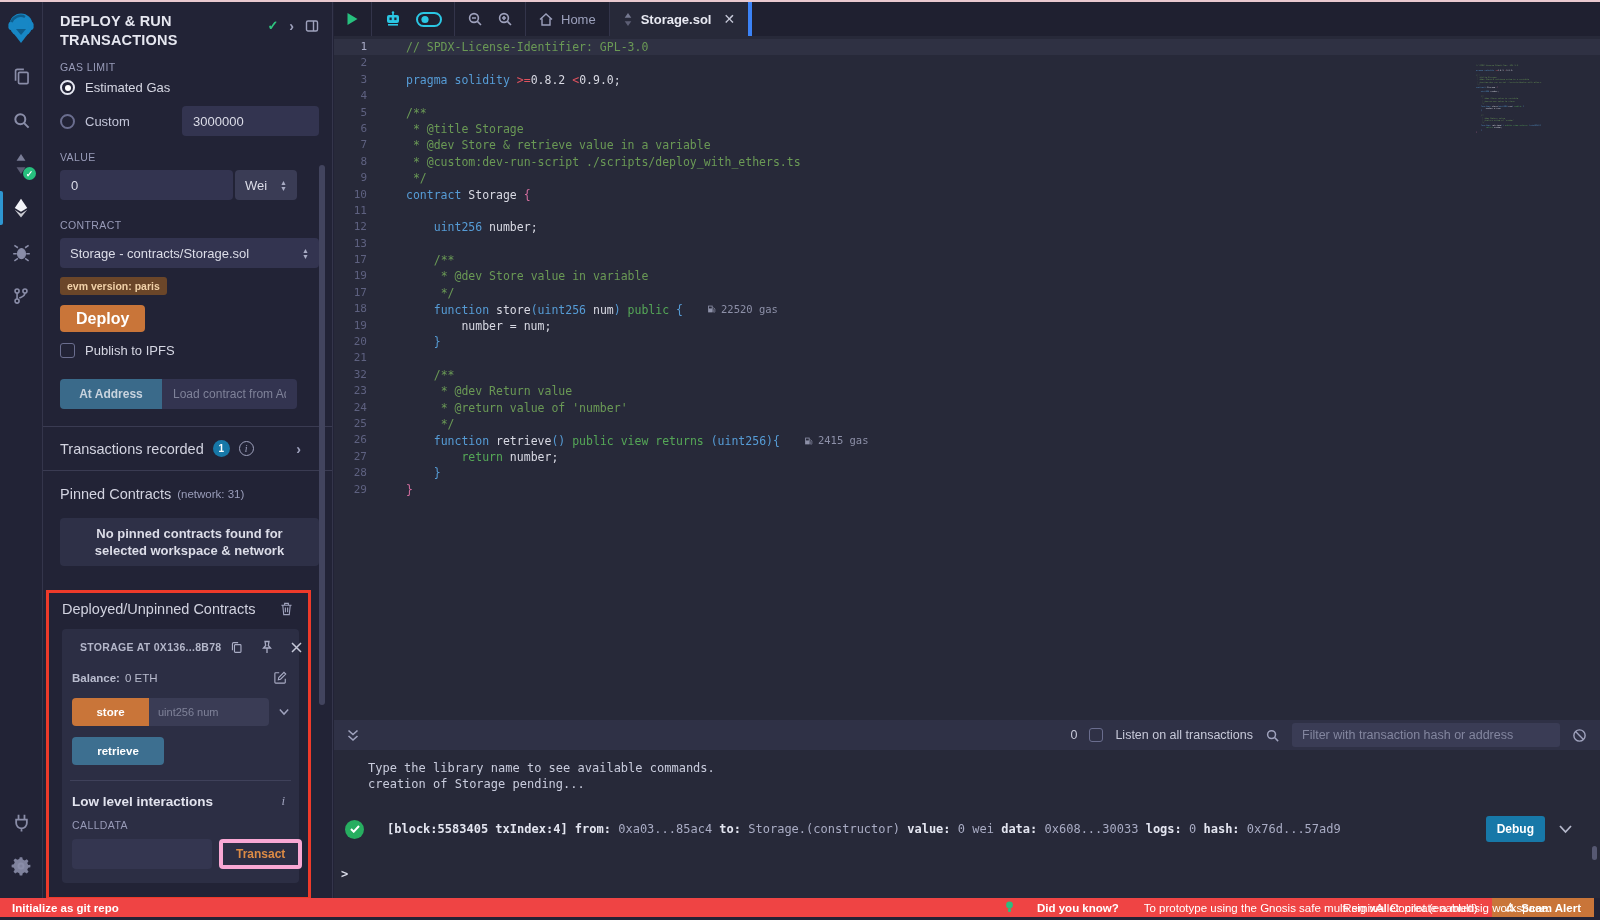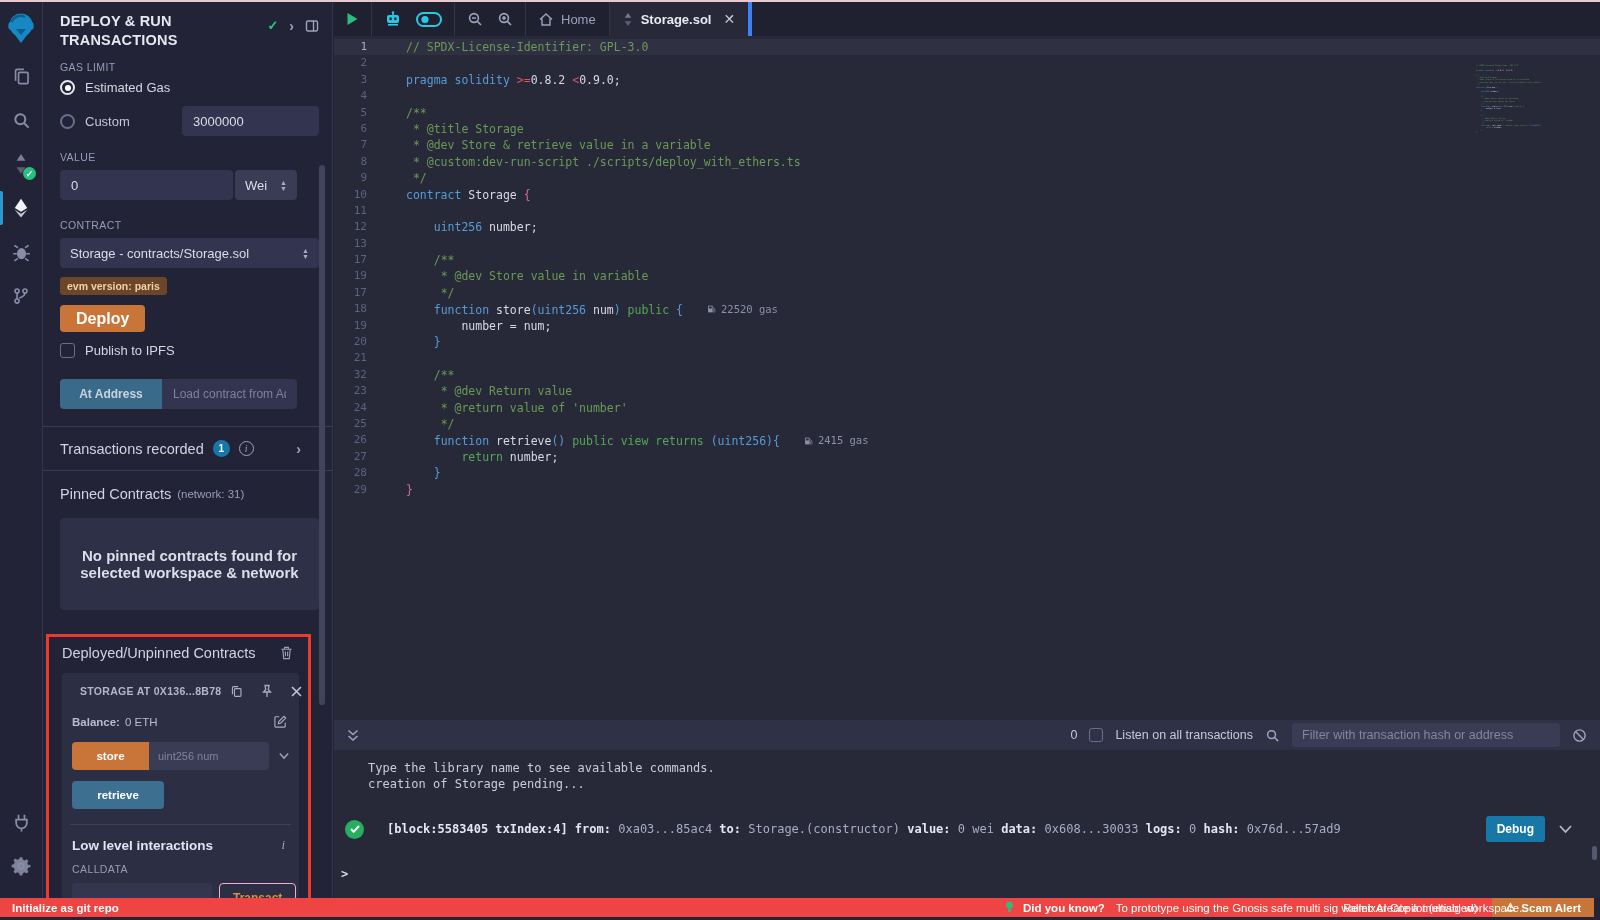--- a/index.html
+++ b/index.html
@@ -35,36 +35,36 @@
   .updown{display:flex;flex-direction:column;line-height:5px;font-size:7px;color:#a9acc4;gap:1px}
   .selectbox{background:#333450;border-radius:4px;height:30px;display:flex;align-items:center;padding:0 10px;font-size:13px;color:#dcdde8;cursor:pointer}
   .evm-badge{display:inline-block;margin-top:9px;background:#6b4629;color:#f1d1a8;font-size:10.5px;font-weight:700;padding:3px 7px;border-radius:3px}
   .btn{border:none;border-radius:4px;font-weight:700;cursor:pointer;font-family:"Liberation Sans",sans-serif}
   .btn-deploy{margin-top:10px;background:#c97539;color:#fff;font-size:16px;padding:0 16px;height:27px}
   .cbx{width:15px;height:15px;border:1px solid #6a6d8e;border-radius:3px;background:transparent;flex:0 0 auto;cursor:pointer}
   .divider{height:1px;background:#3a3b52;margin:0 -13px 0 -17px}
   .sec-title{font-size:14.5px;color:#d2d3e0;font-weight:400}
   .badge-num{width:17px;height:17px;border-radius:50%;background:#1778a8;color:#fff;font-size:10px;font-weight:700;display:flex;align-items:center;justify-content:center}
   .iinfo{width:15px;height:15px;border-radius:50%;border:1px solid #9fa2bd;color:#9fa2bd;font-size:10px;display:flex;align-items:center;justify-content:center;font-style:italic;font-family:"Liberation Serif",serif}
-  .empty-card{margin-top:16px;background:#2e3047;border-radius:4px;padding:29px 18px;text-align:center;font-size:15px;font-weight:700;line-height:17px;color:#dcdde8}
+  .empty-card{margin-top:16px;background:#2e3047;border-radius:4px;padding:7px 18px;text-align:center;font-size:13px;font-weight:700;line-height:17px;color:#dcdde8}
   .red-box{margin-top:24px;margin-left:-14px;width:265px;border:3px solid #ee3a2a;padding:8px 9px 14px 13px}
   .inst-card{margin-top:12px;background:#2c2e44;border-radius:4px;padding:11px 10px 14px}
   .inst-head{display:flex;align-items:center;gap:8px;color:#b9bcce}
   .inst-name{font-size:10.5px;font-weight:700;letter-spacing:.3px;color:#b4b7ca;white-space:nowrap}
   .icn{color:#a9acc4;cursor:pointer;display:inline-flex}
   .bal-row{display:flex;align-items:center;margin-top:17px;font-size:11.5px;color:#b9bcce}
   .fn-row{display:flex;align-items:center;margin-top:14px}
   .btn-store{background:#c97539;color:#fff;font-size:11.5px;width:92px;height:28px;border-radius:4px 0 0 4px}
   .fn-input{width:120px;height:28px;background:#3a3c55;border:none;border-radius:0 4px 4px 0;color:#dcdde8;font-size:11px;padding:0 9px;outline:none}
   .btn-retrieve{background:#3d6f90;color:#fff;font-size:11.5px;width:92px;height:28px;border-radius:4px;margin-top:11px}
   .inst-div{height:1px;background:#3f415a;margin:15px -2px 0}
   .ll-head{display:flex;align-items:center;margin-top:12px}
   .ll-title{font-size:13.5px;font-weight:700;color:#e2e3ee}
   .calldata-row{display:flex;align-items:center;margin-top:8px;gap:7px}
-  .btn-transact{background:transparent;border:1px solid #f9a8d4;color:#dd8b45;font-size:12px;font-weight:700;height:30px;padding:0 13px;border-radius:4px}
+  .btn-transact{background:transparent;border:4px solid #f9a8d4;color:#dd8b45;font-size:12px;font-weight:700;height:30px;padding:0 13px;border-radius:4px}
   .panel-scrollbar{position:absolute;right:7px;top:163px;width:6px;height:540px;background:#42445e;border-radius:3px;z-index:6}
 
   
   .editor-col{position:absolute;left:334px;top:2px;right:0;height:718px;background:#272939}
   .tabbar{height:34px;background:#1f2030;display:flex;align-items:stretch}
   .tb-seg{display:flex;align-items:center;padding:0 12px;gap:14px;border-right:1px solid #33344a}
   .tab{display:flex;align-items:center;gap:8px;padding:0 13px;font-size:13px;color:#9ca0bc;cursor:pointer}
   .tab.active{background:#272939;color:#e8e9f2;font-weight:700;border-right:4px solid #3b82f6;border-left:1px solid #33344a}
   .tab .close{color:#c6c8d8;font-size:14px;font-weight:400;margin-left:4px}
   .code-area{position:relative;height:683px;overflow:hidden;padding-top:3px;font-family:"DejaVu Sans Mono",monospace}
@@ -93,21 +93,21 @@
   .tx-b{font-weight:700;color:#e3e5f0}.tx-n{color:#a9acc4}
   .btn-debug{background:#1778a8;color:#fff;font-size:12px;font-weight:700;height:26px;padding:0 11px;border-radius:3px;margin-left:16px}
   .tx-chev{margin-left:14px;color:#b4b7ca}
   .prompt{margin-top:25px;padding-left:7px;color:#d9dbe8;font-weight:700}
   .term-scrollthumb{position:absolute;right:3px;top:96px;width:5px;height:14px;border-radius:3px;background:#565872}
 
   
   footer{position:absolute;left:0;right:0;bottom:0;height:22px;background:#222336;z-index:10}
   .statusbar{position:absolute;top:0;left:0;right:6px;height:19px;background:#ef4444;color:#fff;font-size:11.5px;display:flex;align-items:center}
   .sb-left{padding-left:12px;font-weight:700}
-  .sb-tip{position:absolute;left:1005px;display:flex;align-items:center;gap:9px;font-weight:400;white-space:nowrap}
+  .sb-tip{position:absolute;left:1005px;display:flex;align-items:center;gap:23px;font-weight:400;white-space:nowrap}
   .sb-tip b{font-weight:700;margin-right:2px}
   .sb-right{margin-left:auto;display:flex;align-items:center;height:100%}
   .sb-copilot{font-weight:400;margin-right:15px}
   .sb-scam{background:#c97539;height:100%;display:flex;align-items:center;gap:6px;padding:0 13px;font-weight:700;cursor:pointer}
   input::placeholder{color:#7f8299}
 </style>
 </head>
 <body>
 
 <div id="app">

